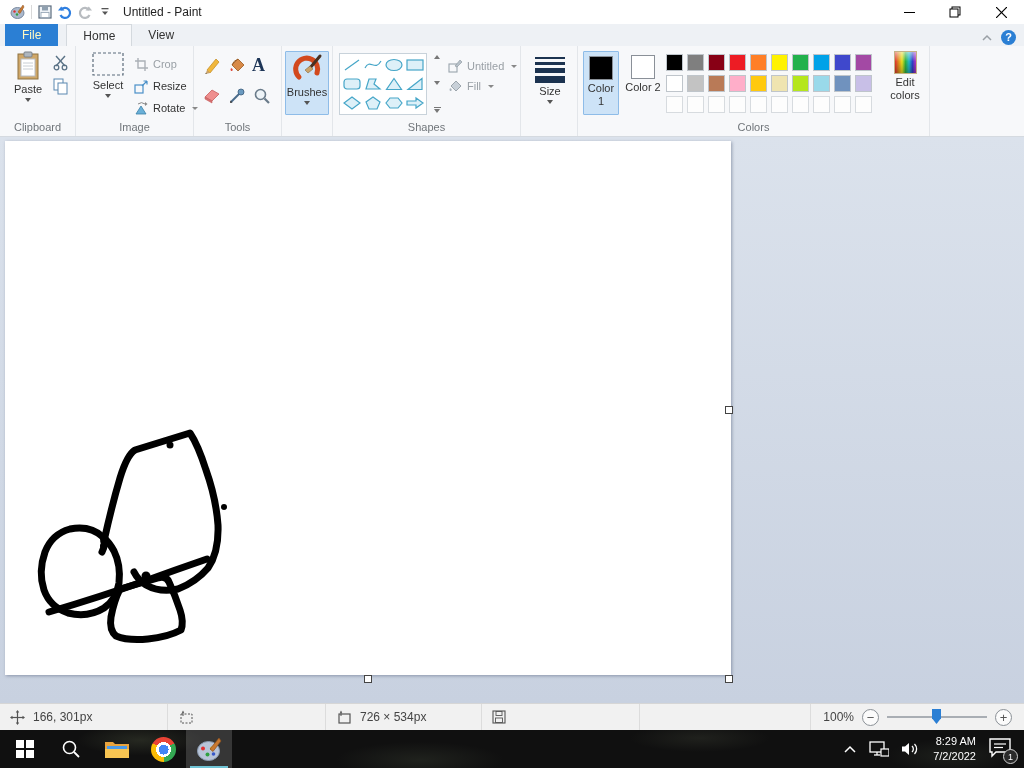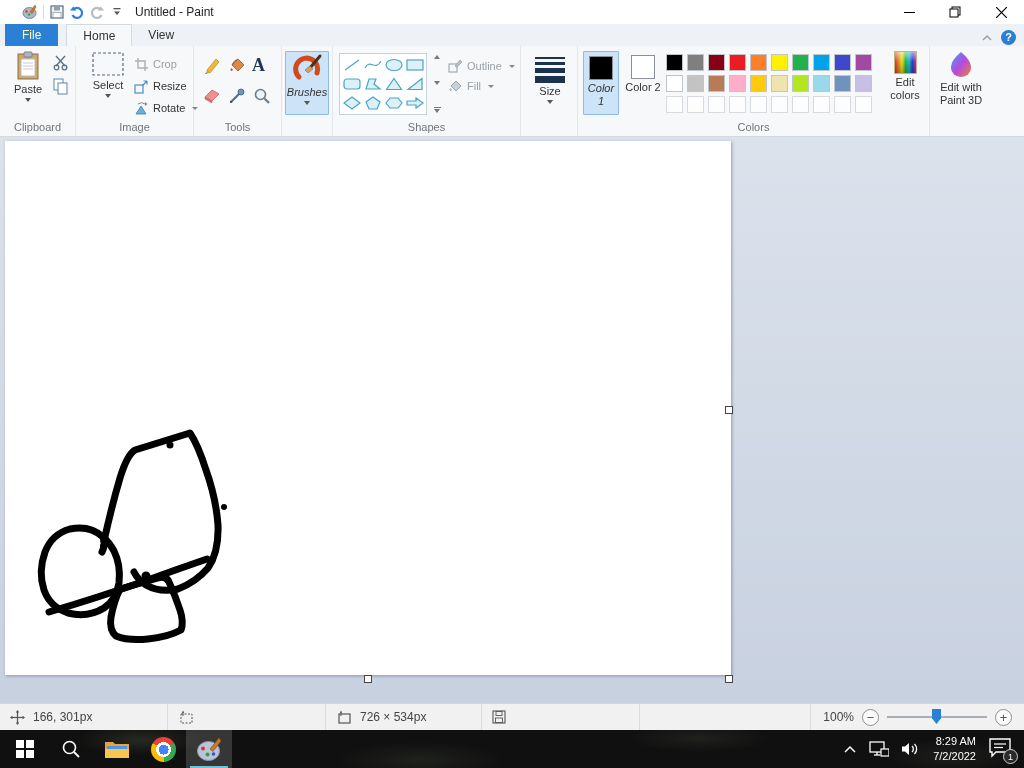--- a/index.html
+++ b/index.html
@@ -2,21 +2,21 @@
 <html><head>
 <meta charset="utf-8">
 <style>
   * { box-sizing: border-box; margin: 0; padding: 0; }
   html,body { width:1024px; height:768px; overflow:hidden; }
   body { font-family:"Liberation Sans", sans-serif; position:relative; background:#fff; }
   .abs { position:absolute; }
 
   
   .titlebar { position:absolute; top:0; left:0; width:1024px; height:24px; background:#fff;
-    display:flex; align-items:center; padding-left:20px; }
+    display:flex; align-items:center; padding-left:8px; }
   .qat-item { width:20px; height:20px; display:flex; align-items:center; justify-content:center; }
   .qat-sep { width:1px; height:14px; background:#d9d9d9; margin:0 3px; }
   .title-text { font-size:12px; color:#222; margin-left:8px; }
   .win-controls { margin-left:auto; display:flex; height:24px; }
   .win-btn { width:46px; height:24px; display:flex; align-items:center; justify-content:center; }
 
   
   .tabrow { position:absolute; top:24px; left:0; width:1024px; height:22px; background:#eef1f5;
     display:flex; align-items:flex-end; }
   .tab { height:22px; padding:0 16px; font-size:12px; display:flex; align-items:center; color:#333; }
@@ -32,21 +32,21 @@
   .rgroup { position:relative; height:100%; border-right:1px solid #e3e6ea; }
   .grp-label { position:absolute; bottom:3px; width:100%; text-align:center; font-size:11px; color:#70757a; }
   .bigbtn { position:absolute; top:5px; display:flex; flex-direction:column; align-items:center; width:44px; }
   .bigbtn .blabel { font-size:11px; color:#333; text-align:center; line-height:1.15; margin-top:2px; }
   .caret-down { width:0; height:0; border-left:3px solid transparent; border-right:3px solid transparent;
     border-top:4px solid #555; margin-top:2px; }
   .caret-sm { width:0; height:0; border-left:3px solid transparent; border-right:3px solid transparent;
     border-top:3px solid #888; margin-left:3px; }
   .rowbtn { position:absolute; display:flex; align-items:center; gap:4px; font-size:11px; color:#333; height:20px; }
   .rowbtn.disabled { color:#9aa0a6; }
-  .selected-btn { background:#cde3f7; border:1px solid #8ebce8; border-radius:1px;font-style:italic; }
+  .selected-btn { background:#cde3f7; border:1px solid #8ebce8; border-radius:1px; }
 
   
   .shapesbox { position:absolute; left:6px; top:7px; width:88px; height:62px; background:#fff;
     border:1px solid #c8d2da; display:grid; grid-template-columns:repeat(4,1fr); padding:1px; }
   .shapecell { display:flex; align-items:center; justify-content:center; }
   .shape-scroll { position:absolute; left:98px; top:7px; width:12px; height:62px; display:flex;
     flex-direction:column; justify-content:space-between; padding:2px 0; align-items:center; }
   .tri-up { width:0; height:0; border-left:3px solid transparent; border-right:3px solid transparent;
     border-bottom:4px solid #777; }
   .tri-down { width:0; height:0; border-left:3px solid transparent; border-right:3px solid transparent;
@@ -376,21 +376,21 @@
       <div>
           <div class="more-line"></div>
           <div class="tri-down"></div>
         </div>
     </div>
     <div class="rowbtn disabled" style="left:114px; top:10px">
       <svg width="16" height="16" viewBox="0 0 16 16">
         <rect x="2" y="6" width="8" height="8" fill="none" stroke="#9aa4ac" stroke-width="1.1"></rect>
         <polygon points="8,8 13,2 15,4 10,9" fill="#b8c2ca" stroke="#8a949c" stroke-width="0.6"></polygon>
       </svg>
-      <span>Outline</span>
+      <span>Untitled</span>
       <div class="caret-sm"></div>
     </div>
     <div class="rowbtn disabled" style="left:114px; top:30px">
       <svg width="16" height="16" viewBox="0 0 16 16">
         <polygon points="4,8 9,3 14,8 9,13" fill="#c8d0d8" stroke="#8a949c" stroke-width="0.8"></polygon>
         <path d="M3,10 Q2,12 3,13 Q4.5,13.5 4.8,11.8 Q4.5,10.8 3,10" fill="#aab4bc"></path>
       </svg>
       <span>Fill</span>
       <div class="caret-sm"></div>
     </div>
@@ -451,35 +451,20 @@
         <div class="pswatch empty"></div>
         <div class="pswatch empty"></div>
       </div>
     <div class="bigbtn" style="left:305px">
       <div class="editcolors-icon"></div>
       <span class="blabel" style="width:40px">Edit colors</span>
     </div>
     <div class="grp-label">Colors</div>
   </div>
 
-  <div class="rgroup" style="width:62px; border-right:none">
-    <div class="bigbtn" style="left:6px; width:50px">
-      <svg width="26" height="28" viewBox="0 0 26 28">
-        <defs>
-            <linearGradient id="p3d" x1="0" y1="0" x2="1" y2="1">
-          <stop offset="0" stop-color="#38a8f0"></stop>
-              <stop offset="0.5" stop-color="#b44ae0"></stop>
-              <stop offset="1" stop-color="#f08030"></stop>
-        </linearGradient>
-          </defs>
-        <path d="M13,1 C19,6 23,11 23,17 A10,9 0 1 1 3,17 C3,11 7,6 13,1 Z" fill="url(#p3d)"></path>
-      </svg>
-      <span class="blabel" style="width:48px">Edit with Paint 3D</span>
-    </div>
-  </div>
 </div>
 
 <div class="workspace">
   <div class="canvas">
     <svg id="drawing-svg" width="726" height="534" viewBox="0 0 726 534">
         <path d="M99,400 Q107,364 115,337 Q122,314 130,309 L185,292 Q193,304 201,329 Q211,357 213,384 Q214,411 203,427 Q191,441 173,448 Q155,452 141,444 Q133,439 129,431" fill="none" stroke="#000000" stroke-width="7" stroke-linecap="round" stroke-linejoin="round"></path>
         <path d="M98,396 Q85,384 65,388 Q47,393 40,411 Q33,431 39,449 Q45,466 63,472 Q83,477 99,467 Q111,459 114,442 Q116,424 109,410 Q104,401 98,396 Z" fill="none" stroke="#000000" stroke-width="7" stroke-linecap="round" stroke-linejoin="round"></path>
         <path d="M98,396 Q101,404 97,411" fill="none" stroke="#000000" stroke-width="7" stroke-linecap="round" stroke-linejoin="round"></path>
         <path d="M115,448 L153,437 Q161,434 164,441 Q170,454 175,469 Q179,481 176,489 Q163,496 143,498 Q123,500 111,495 Q104,489 106,476 Q109,460 115,448 Z" fill="none" stroke="#000000" stroke-width="7" stroke-linecap="round" stroke-linejoin="round"></path>
         <path d="M44,471 Q95,456 140,440 Q170,429 202,418" fill="none" stroke="#000000" stroke-width="7" stroke-linecap="round" stroke-linejoin="round"></path>

